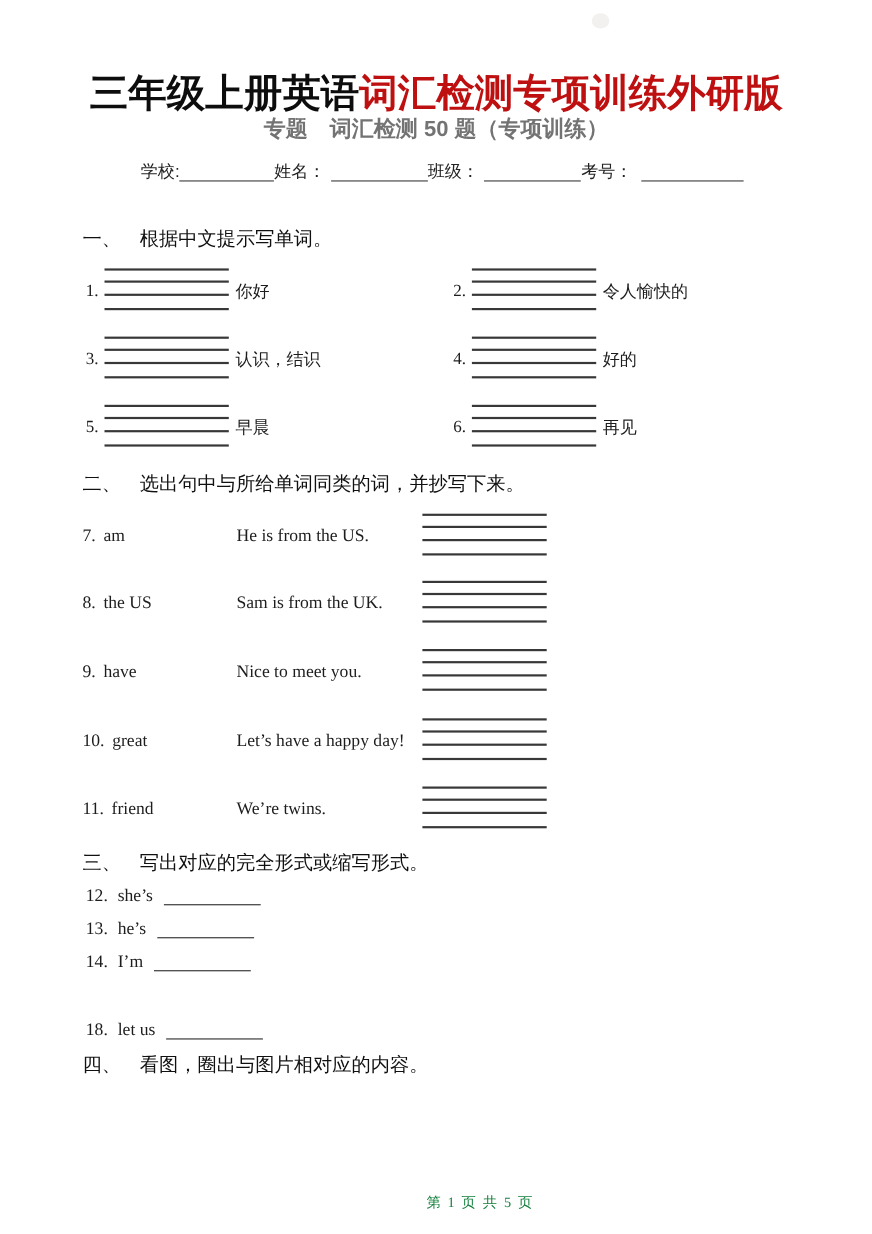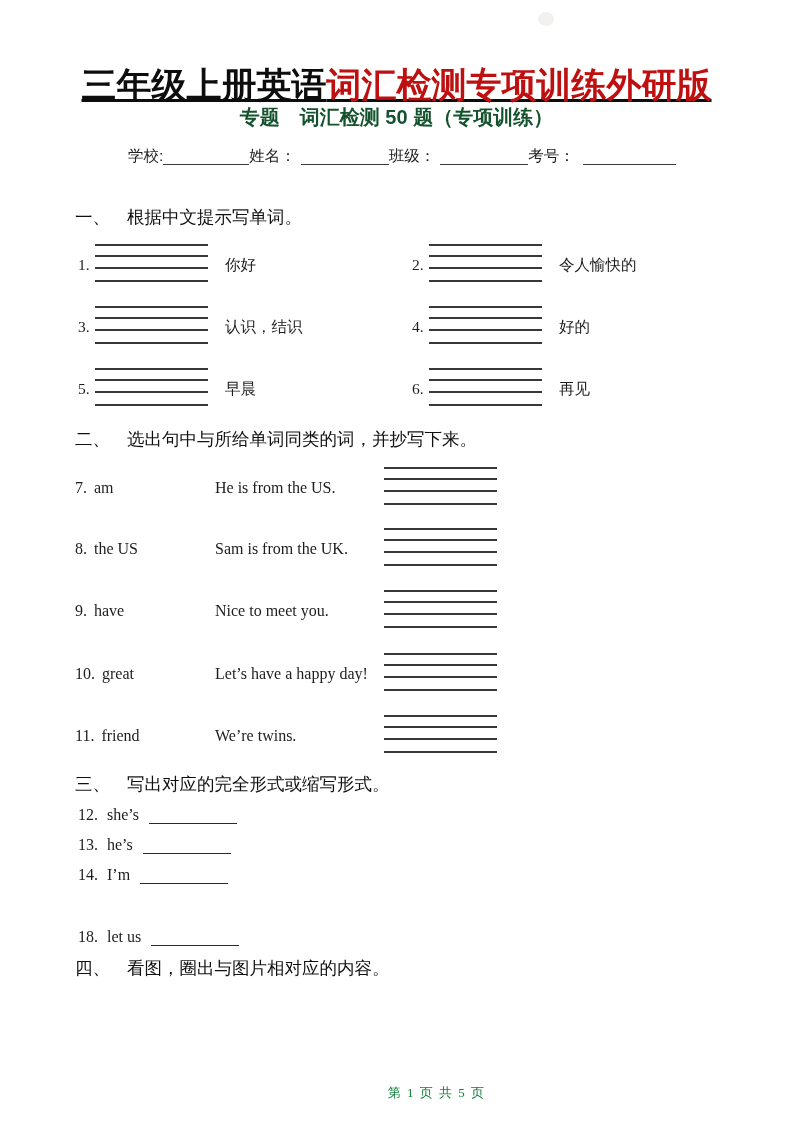--- a/index.html
+++ b/index.html
@@ -6,27 +6,27 @@
   .page{
     position:relative;width:793px;height:1122px;margin:0 auto;
     background:#ffffff;overflow:hidden;
     font-family:"Liberation Serif",serif;color:#1d1d1d;
   }
   
   .title{
     position:absolute;top:40px;left:0;width:100%;text-align:center;
     font-family:"Liberation Sans","DejaVu Sans",sans-serif;
     font-weight:900;font-size:35px;line-height:44px;letter-spacing:0px;
-    white-space:nowrap;color:#0d0d0d;text-decoration:underline;
+    white-space:nowrap;color:#0d0d0d;
   }
   .t-red{color:#be1010;}
   .subtitle{
     position:absolute;top:104px;left:0;width:100%;text-align:center;
     font-family:"Liberation Sans","DejaVu Sans",sans-serif;
-    font-weight:bold;font-size:20px;color:#14532d;white-space:nowrap;
+    font-weight:bold;font-size:20px;color:#737373;white-space:nowrap;
   }
   
   .info-row{
     position:absolute;top:146px;left:128px;height:22px;
     font-size:15.5px;white-space:nowrap;
     font-family:"Liberation Sans","DejaVu Sans",sans-serif;color:#222;
   }
   .if-blank{
     display:inline-block;height:15px;border-bottom:1.5px solid #3a3a3a;
     vertical-align:-4px;
@@ -47,21 +47,20 @@
     background-repeat:no-repeat;background-size:100% 2px;
     background-position:0 0,0 11px,0 23px,0 36px;
   }
   
   .s1-item{position:absolute;width:330px;height:42px;}
   .s1-item .inum{position:absolute;left:0;top:12px;font-size:15.5px;}
   .s1-item .wgrid{left:17px;top:0;}
   .s1-item .hint{
     position:absolute;left:136px;top:11px;font-size:15.5px;white-space:nowrap;
     font-family:Liberation Mono, monospace;
-    margin-left:11px;
   }
   
   .s2-row{position:absolute;left:0;width:793px;height:42px;font-size:16px;}
   .s2-numword{position:absolute;left:75px;top:13px;white-space:nowrap;}
   .s2-numword .inum2{margin-right:7px;}
   .s2-sentence{position:absolute;left:215px;top:13px;white-space:nowrap;}
   .s2-row .wgrid{left:384px;top:1px;}
   
   .s3-item{position:absolute;left:78px;height:24px;font-size:16px;white-space:nowrap;}
   .s3-item .inum2{margin-right:9px;margin-top:28px;}

